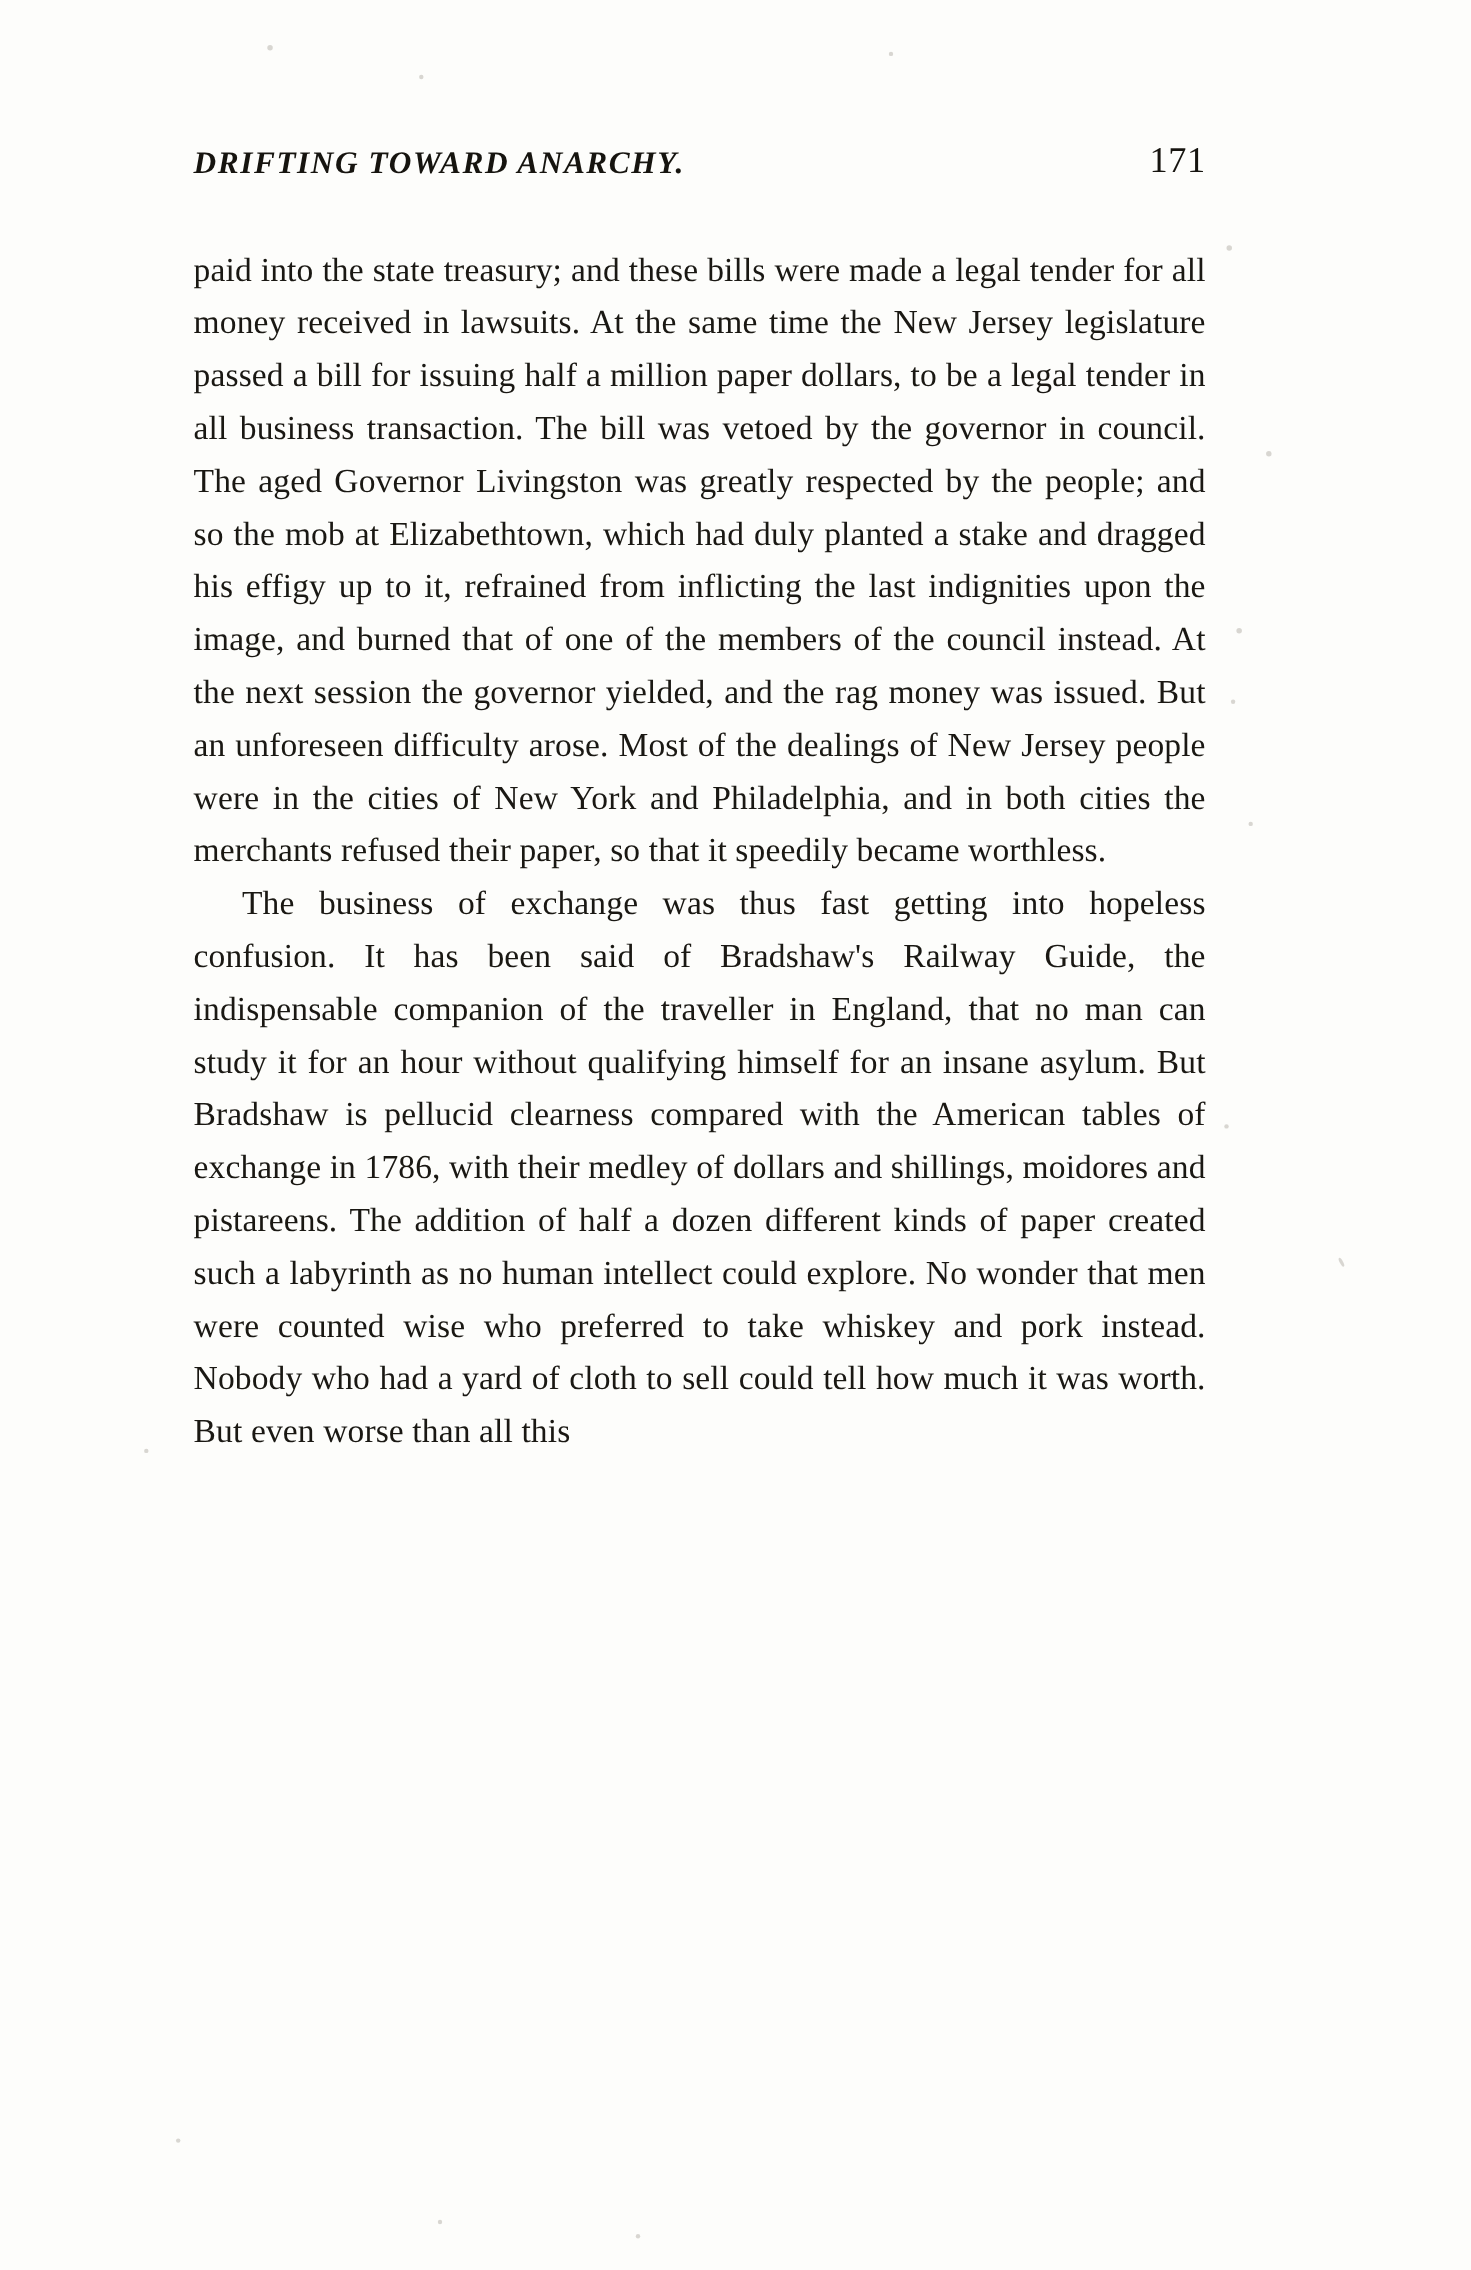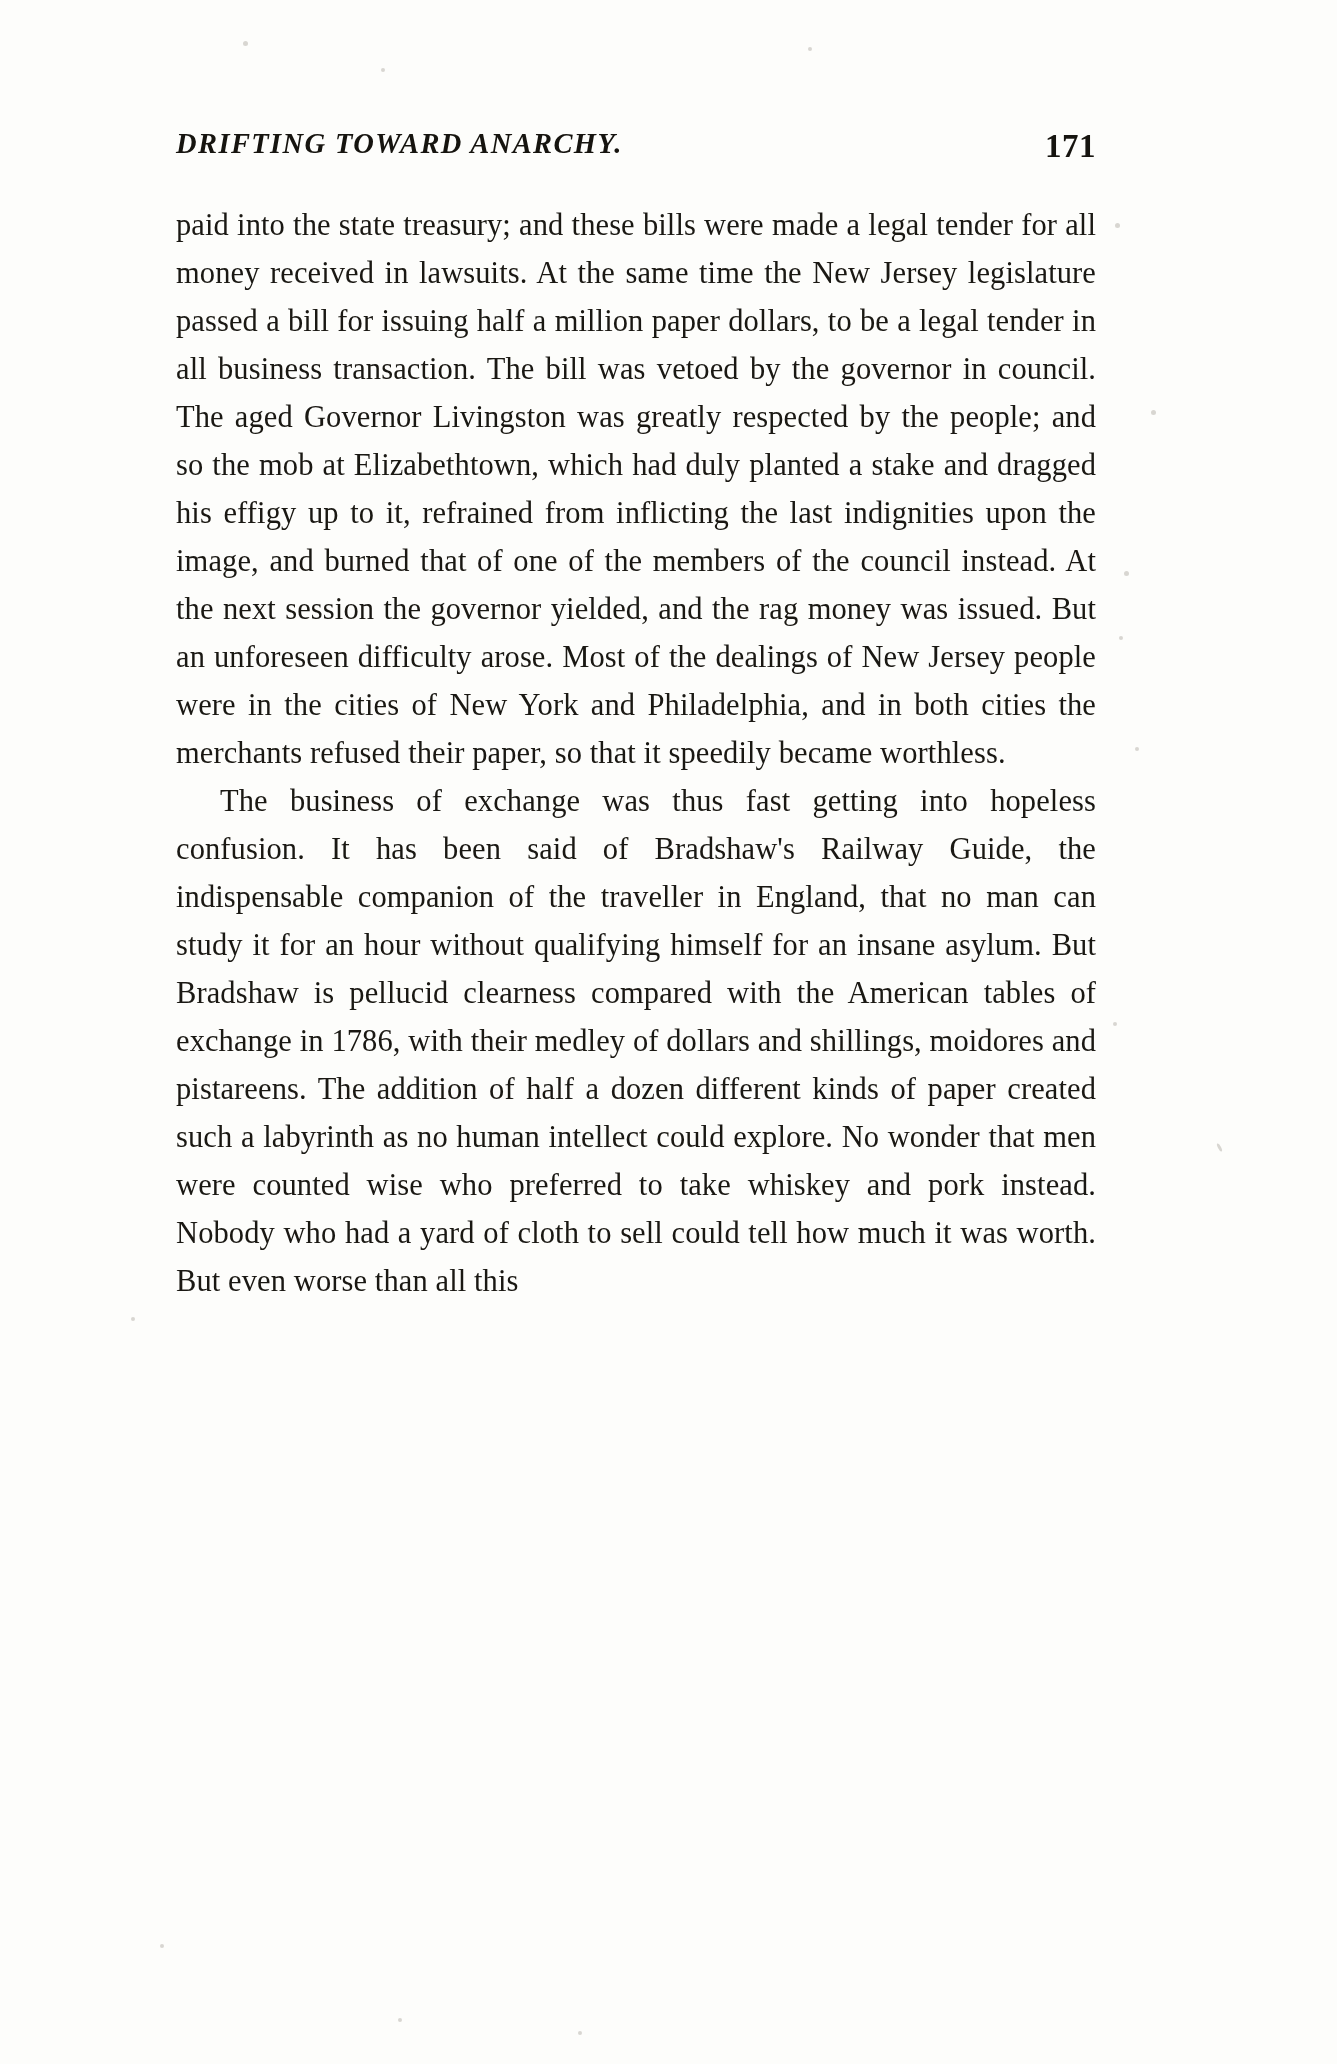--- a/index.html
+++ b/index.html
@@ -25,36 +25,36 @@
     opacity: 0.55;
   }
   .content {
     position: absolute;
     left: 176px;
     top: 128px;
     width: 920px;
   }
   .running-head {
     display: flex;
-    align-items: flex-start;
+    align-items: flex-end;
     justify-content: space-between;
     width: 920px;
-    margin-bottom: 36px;
+    margin-bottom: 56px;
   }
   .running-title {
     font-style: italic;
     font-weight: bold;
     font-size: 28.5px;
     letter-spacing: 1.4px;
     color: #16140f;
     white-space: nowrap;
   }
   .folio {
     font-size: 33px;
-    font-weight: bold;
+    font-weight: normal;
     color: #16140f;
     letter-spacing: 0.5px;
     padding-left: 22px;
   }
   .body-text p {
     margin: 0;
     font-size: 30.5px;
     line-height: 48px;
     color: #1a1813;
     text-align: justify;

